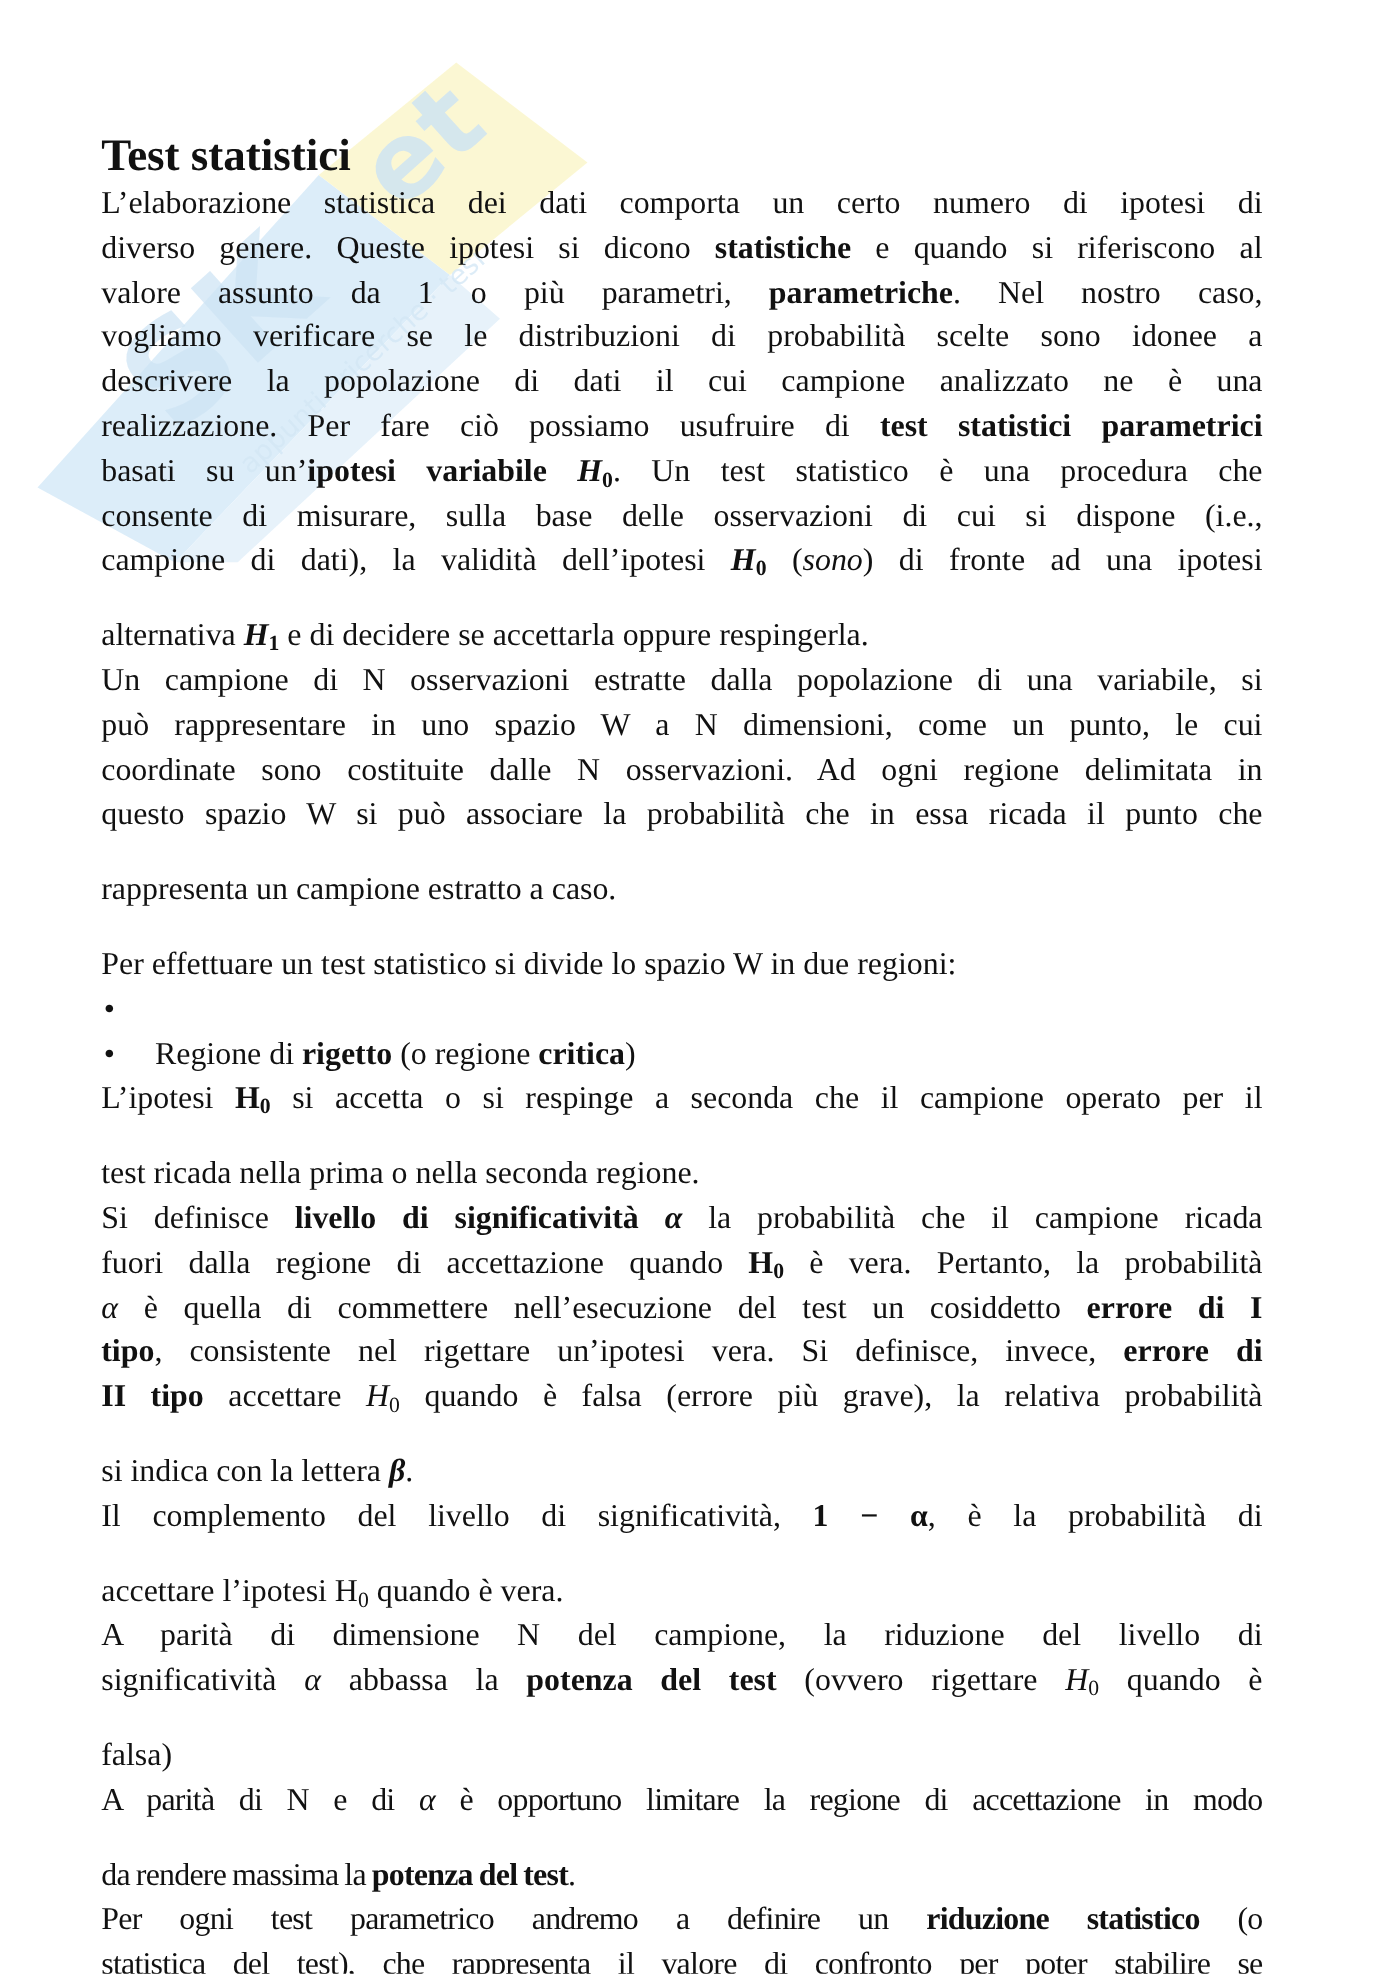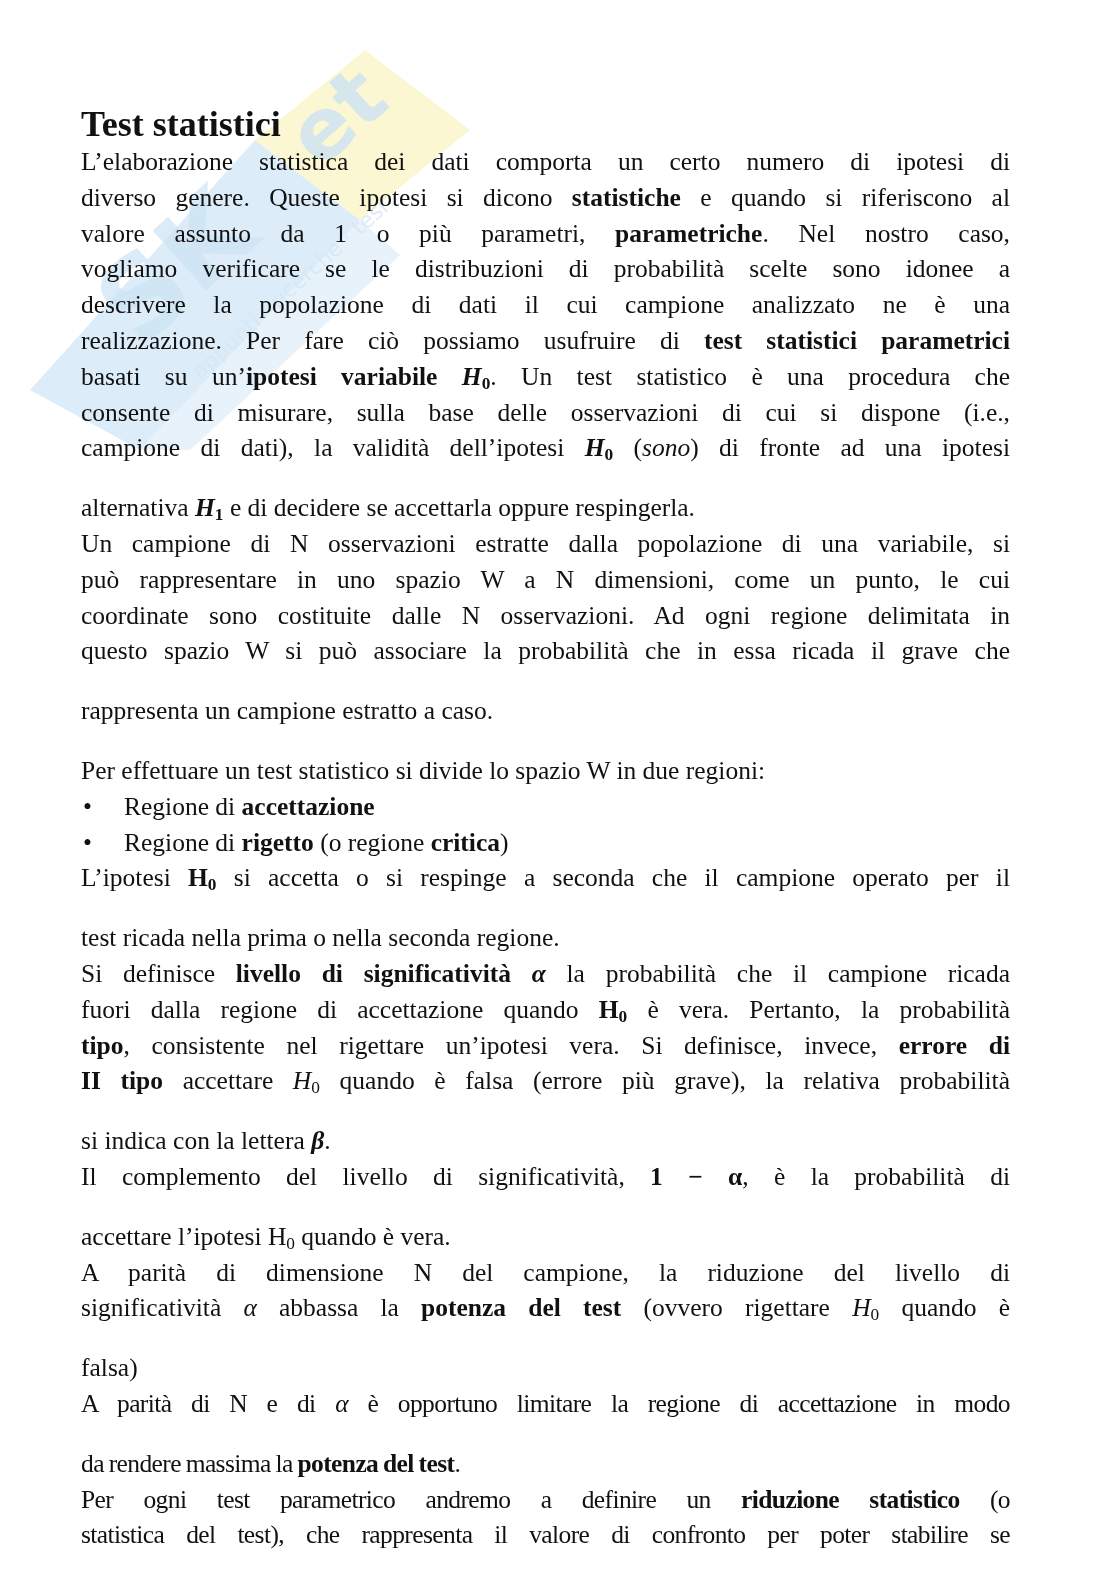--- a/index.html
+++ b/index.html
@@ -63,43 +63,43 @@
           <div class="line">realizzazione. Per fare ciò possiamo usufruire di <b>test statistici parametrici</b></div>
           <div class="line">basati su un’<b>ipotesi variabile </b><span class="mb">H<sub style="font-weight: bold; font-style: normal;">0</sub></span>. Un test statistico è una procedura che</div>
           <div class="line">consente di misurare, sulla base delle osservazioni di cui si dispone (i.e.,</div>
           <div class="line">campione di dati), la validità dell’ipotesi <span class="mb">H<sub style="font-weight: bold; font-style: normal;">0</sub></span> (<span class="mi">sono</span>) di fronte ad una ipotesi</div>
           <div class="line last">alternativa <span class="mb">H<sub style="font-weight: bold; font-style: normal;">1</sub></span> e di decidere se accettarla oppure respingerla.</div>
         </div>
         <div>
           <div class="line">Un campione di N osservazioni estratte dalla popolazione di una variabile, si</div>
           <div class="line">può rappresentare in uno spazio W a N dimensioni, come un punto, le cui</div>
           <div class="line">coordinate sono costituite dalle N osservazioni. Ad ogni regione delimitata in</div>
-          <div class="line">questo spazio W si può associare la probabilità che in essa ricada il grave che</div>
+          <div class="line">questo spazio W si può associare la probabilità che in essa ricada il punto che</div>
           <div class="line last">rappresenta un campione estratto a caso.</div>
         </div>
         <div>
           <div class="line last">Per effettuare un test statistico si divide lo spazio W in due regioni:</div>
         </div>
         <div>
           <div class="bullet-line">
             <span class="bullet">•</span>
-            <span>Regione di <b>accettazione</b></span>
           </div>
           <div class="bullet-line">
             <span class="bullet">•</span>
             <span>Regione di <b>rigetto</b> (o regione <b>critica</b>)</span>
           </div>
         </div>
         <div>
           <div class="line">L’ipotesi <b>H<sub style="font-weight: bold; font-style: normal;">0</sub></b> si accetta o si respinge a seconda che il campione operato per il</div>
           <div class="line last">test ricada nella prima o nella seconda regione.</div>
         </div>
         <div>
           <div class="line">Si definisce <b>livello di significatività </b><span class="mb">α</span> la probabilità che il campione ricada</div>
           <div class="line">fuori dalla regione di accettazione quando <b>H<sub style="font-weight: bold; font-style: normal;">0</sub></b> è vera. Pertanto, la probabilità</div>
+          <div class="line"><span class="mi">α</span> è quella di commettere nell’esecuzione del test un cosiddetto <b>errore di I</b></div>
           <div class="line"><b>tipo</b>, consistente nel rigettare un’ipotesi vera. Si definisce, invece, <b>errore di</b></div>
           <div class="line"><b>II tipo</b> accettare <span class="mi">H<sub style="font-style: normal;">0</sub></span> quando è falsa (errore più grave), la relativa probabilità</div>
           <div class="line last">si indica con la lettera <span class="mb">β</span>.</div>
         </div>
         <div>
           <div class="line">Il complemento del livello di significatività, <b>1 − α</b>, è la probabilità di</div>
           <div class="line last">accettare l’ipotesi H<sub>0</sub> quando è vera.</div>
         </div>
         <div>
           <div class="line">A parità di dimensione N del campione, la riduzione del livello di</div>

